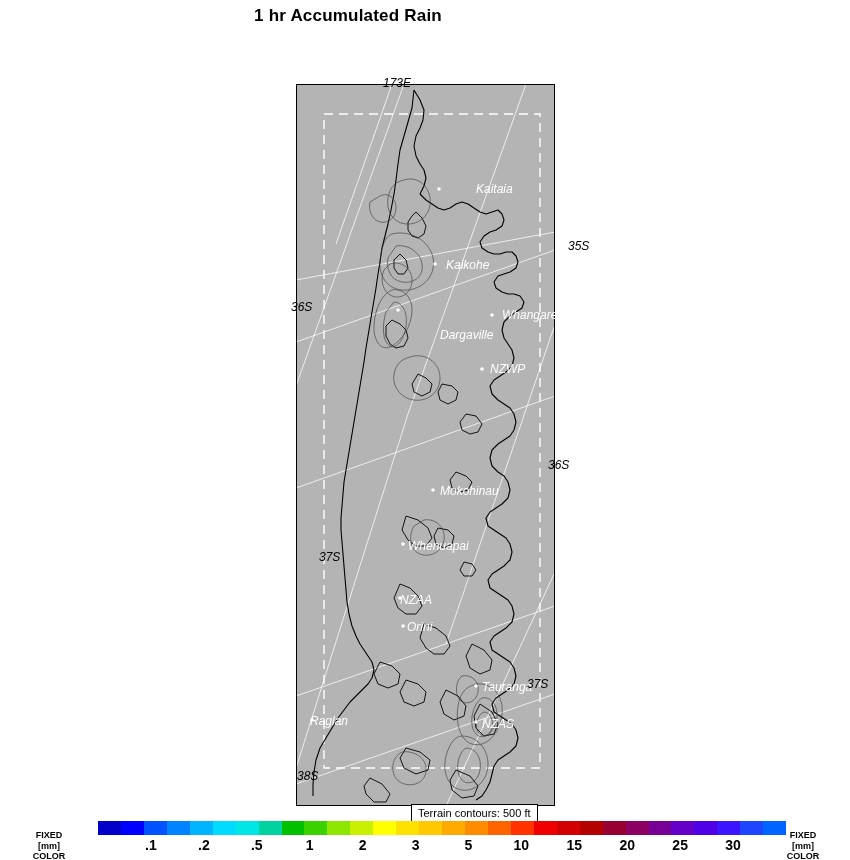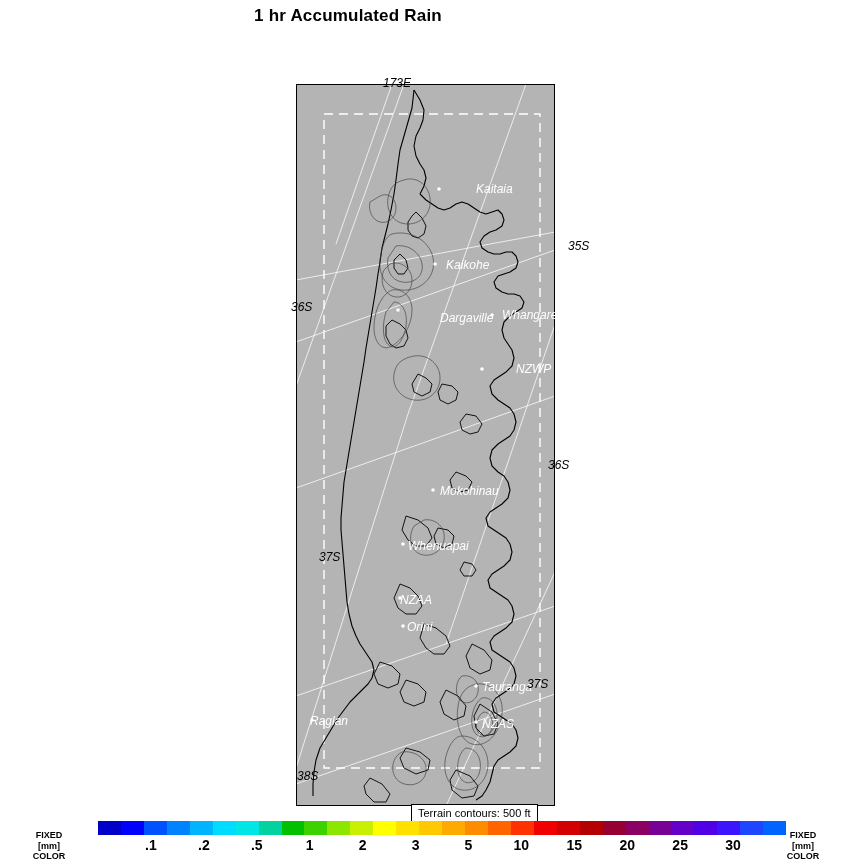--- a/index.html
+++ b/index.html
@@ -261,23 +261,23 @@
         <circle cx="180" cy="638" r="1.8"></circle>
       </g>
 
       <rect x="0.5" y="0.5" width="258" height="721" fill="none" stroke="#000000" stroke-width="1"></rect>
     </svg>
   </div>
 
   <div>
     <div class="latlon-label" style="left:476px; top:182px; color:#ffffff;">Kaitaia</div>
     <div class="latlon-label" style="left:446px; top:258px; color:#ffffff;">Kaikohe</div>
-    <div class="latlon-label" style="left:396px; top:311px; color:#ffffff;padding-left:44px;">Dargaville</div>
+    <div class="latlon-label" style="left:396px; top:328px; color:#ffffff;padding-left:44px;">Dargaville</div>
     <div class="latlon-label" style="left:502px; top:308px; color:#ffffff;">Whangarei</div>
-    <div class="latlon-label" style="left:490px; top:362px; color:#ffffff;margin-left:26px;">NZWP</div>
+    <div class="latlon-label" style="left:490px; top:362px; color:#ffffff;">NZWP</div>
     <div class="latlon-label" style="left:440px; top:484px; color:#ffffff;">Mokohinau</div>
     <div class="latlon-label" style="left:408px; top:539px; color:#ffffff;">Whenuapai</div>
     <div class="latlon-label" style="left:400px; top:593px; color:#ffffff;">NZAA</div>
     <div class="latlon-label" style="left:407px; top:620px; color:#ffffff;">Orini</div>
     <div class="latlon-label" style="left:482px; top:680px; color:#ffffff;">Tauranga</div>
     <div class="latlon-label" style="left:310px; top:714px; color:#ffffff;">Raglan</div>
     <div class="latlon-label" style="left:482px; top:717px; color:#ffffff;">NZAS</div>
   </div>
 
   <div>

